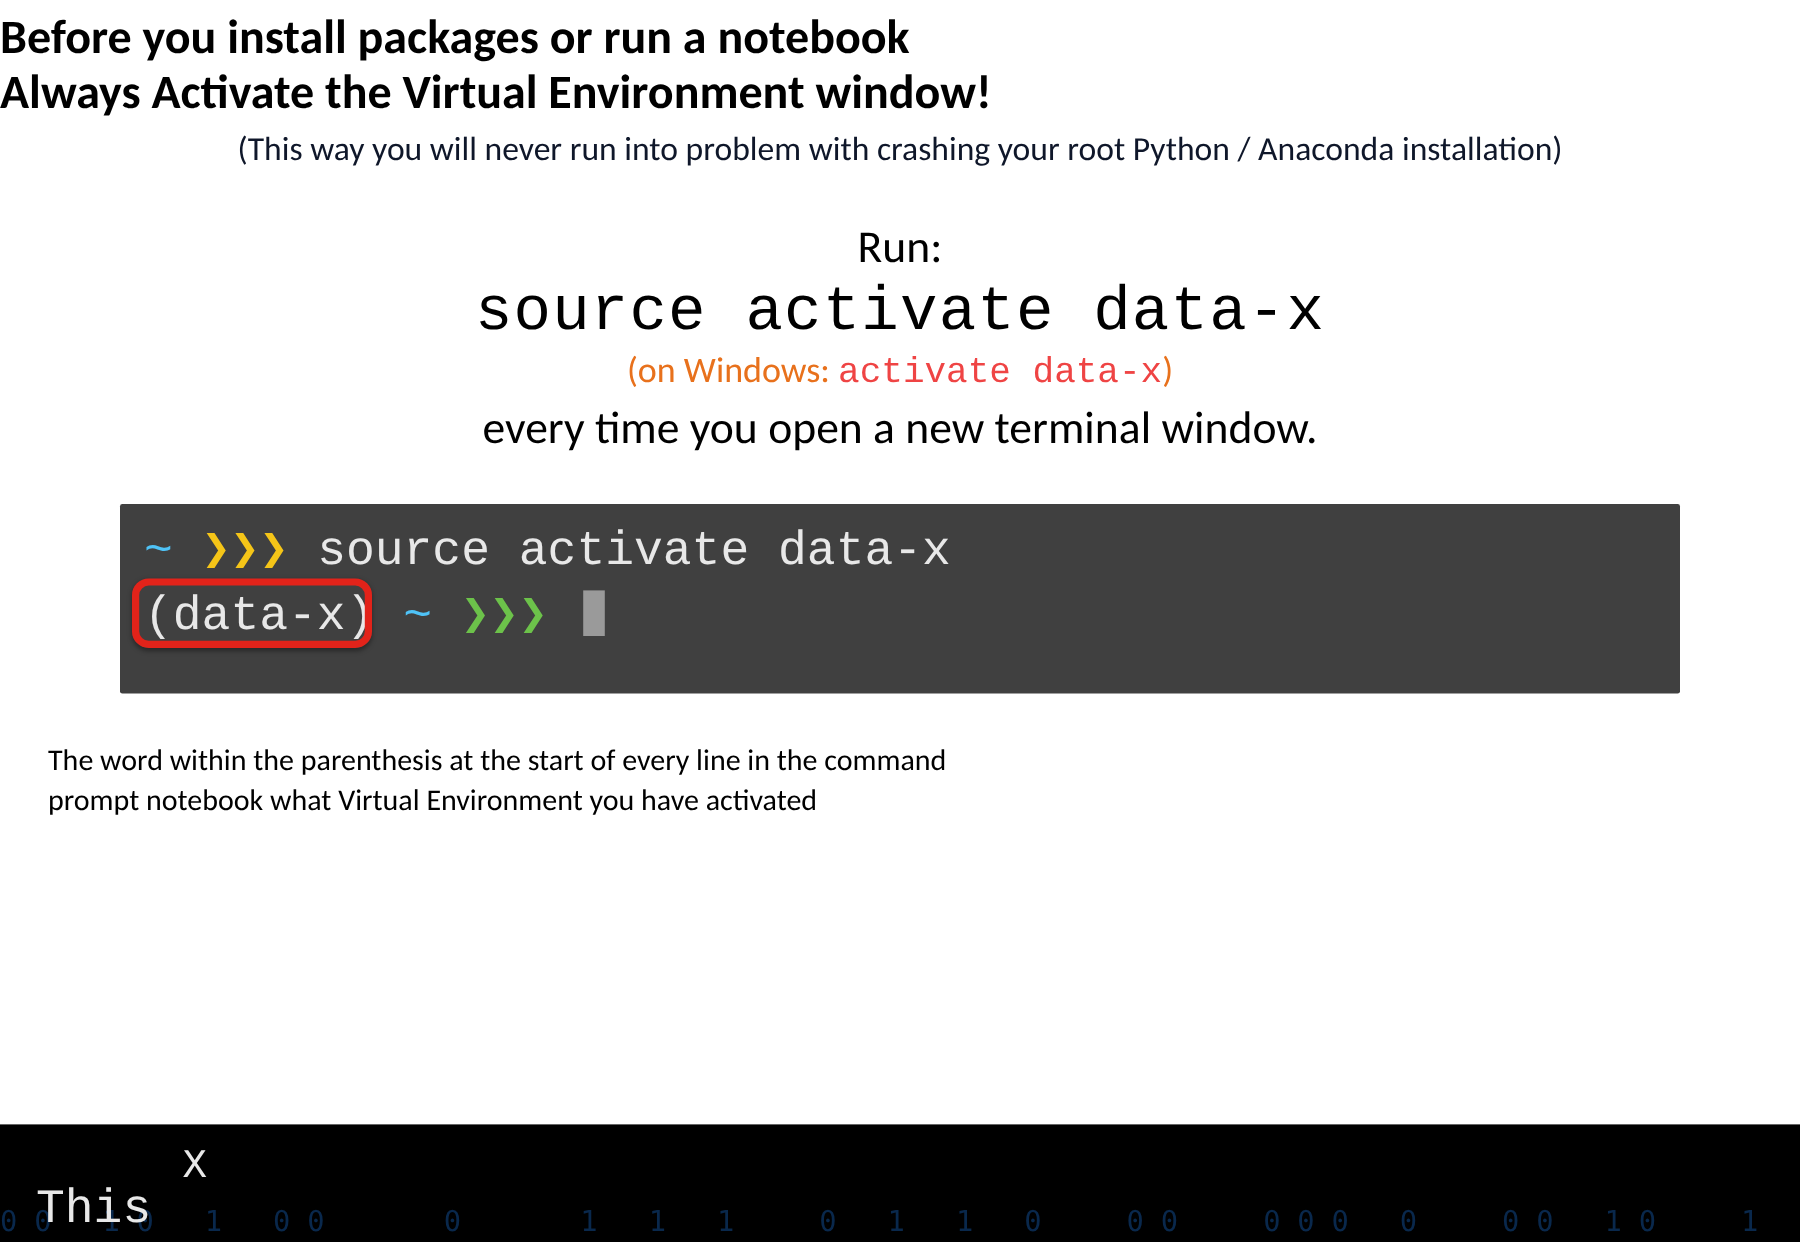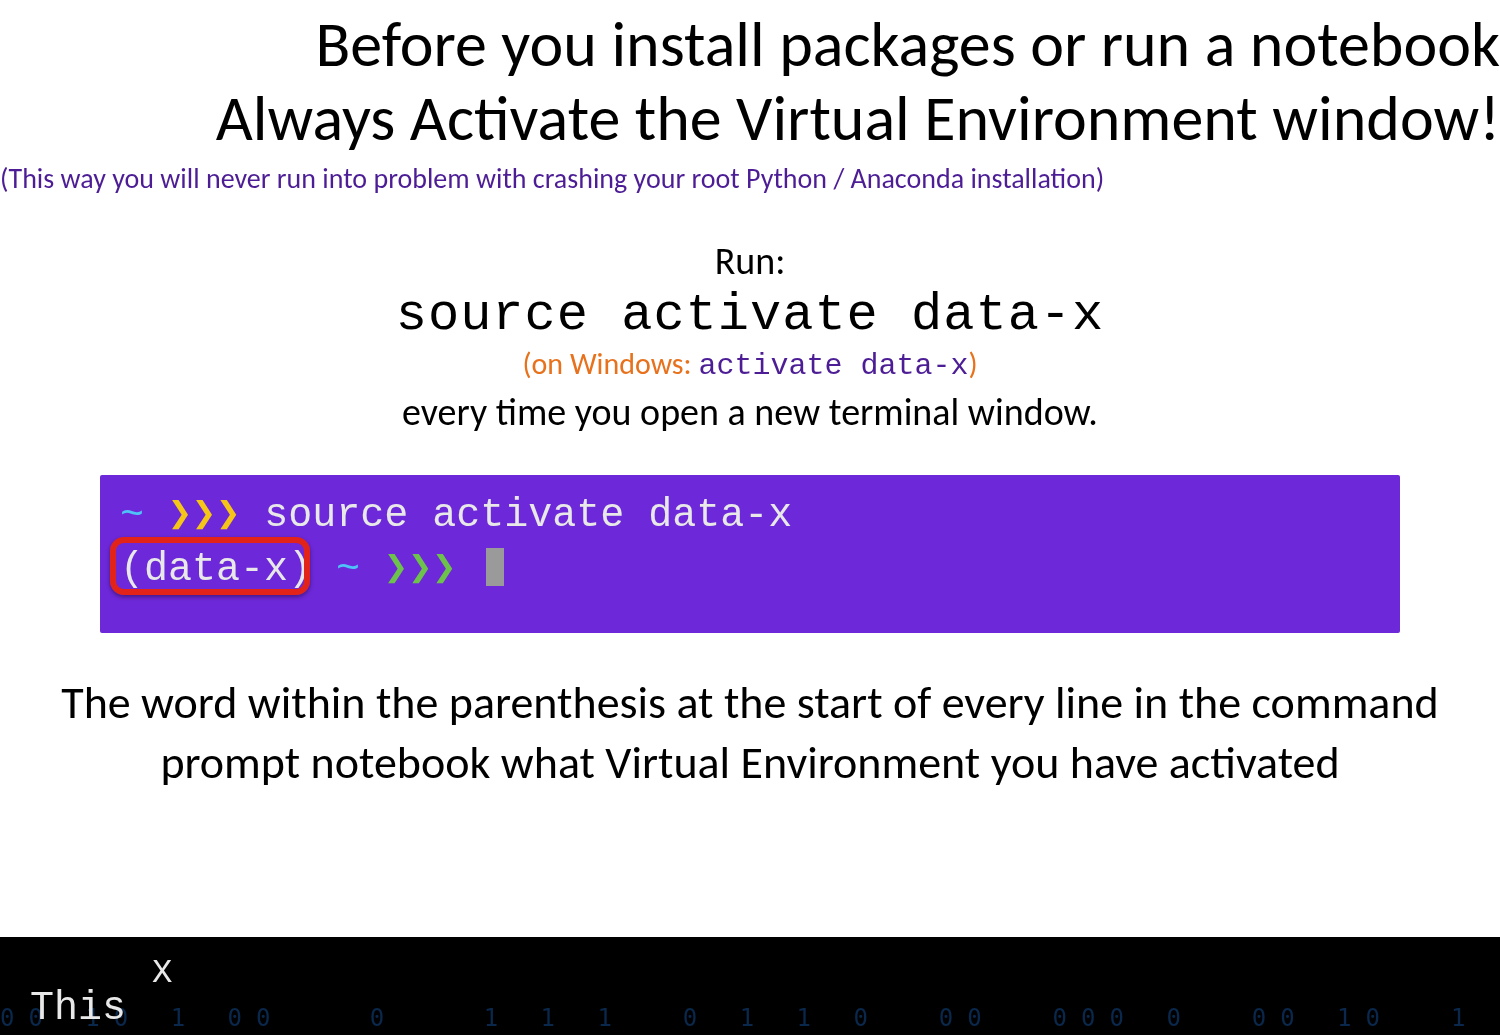--- a/index.html
+++ b/index.html
@@ -1,32 +1,32 @@
 <!DOCTYPE html>
 <html><head>
   <meta charset="utf-8">
   <style>
     * { margin: 0; padding: 0; box-sizing: border-box; }
     html, body { width: 1500px; height: 1035px; background: #fff; font-family: Calibri, "Segoe UI", Arial, sans-serif; color: #000; overflow: hidden; }
     .page { width: 1500px; height: 1035px; position: relative; }
 
-    .heading { text-align: right; font-weight: 400; font-size: 64px; line-height: 1.15; padding-top: 8px; }
-    .subheading { text-align: left; font-size: 28px; color: #4c1d95; margin-top: 6px; }
+    .heading { text-align: left; font-weight: 700; font-size: 40px; line-height: 1.15; padding-top: 8px; }
+    .subheading { text-align: center; font-size: 28px; color: #0f172a; margin-top: 6px; }
 
     .run-block { text-align: center; margin-top: 42px; }
     .run-label { font-size: 38px; }
     .cmd { font-family: "Courier New", Courier, monospace; font-size: 52px; letter-spacing: 1px; margin-top: 2px; }
     .win-line { font-size: 30px; margin-top: 0; }
     .orange { color: #e8711c; text-align: center; }
-    .orange-mono { color: #4c1d95; font-family: "Courier New", Courier, monospace; }
+    .orange-mono { color: #ef4444; font-family: "Courier New", Courier, monospace; }
     .every-time { font-size: 38px; margin-top: 6px; }
 
     .terminal-wrap { width: 1300px; margin: 40px auto 0 auto; }
     .terminal {
-      background: #6d28d9;
+      background: #404040;
       color: #ddd;
       font-family: Menlo, Consolas, "Courier New", monospace;
       font-size: 40px;
       line-height: 1.35;
       padding: 14px 20px 36px 20px;
       border-radius: 2px;
       position: relative;
     }
     .term-line { white-space: pre; }
     .tilde { color: #4fc3f7; }
@@ -41,21 +41,21 @@
     .highlight-box {
       position: absolute;
       left: 10px; top: 62px;
       width: 200px; height: 58px;
       border: 6px solid #e2231a;
       border-radius: 14px;
       box-shadow: 0 2px 4px rgba(0,0,0,0.4);
       pointer-events: none;
     }
 
-    .explain { text-align: center; font-size: 46px; line-height: 1.3; margin-top: 40px; padding: 0 40px; }
+    .explain { font-size: 25px; line-height: 1.3; margin-top: 40px; padding: 0 40px; }
 
     .footer {
       position: absolute; left: 0; right: 0; bottom: 0;
       height: 98px; background: #000; overflow: hidden;
       color: #0a4a8a;
     }
     .matrix {
       position: absolute; inset: 0;
       font-family: Menlo, Consolas, monospace;
       font-size: 24px; line-height: 30px;

